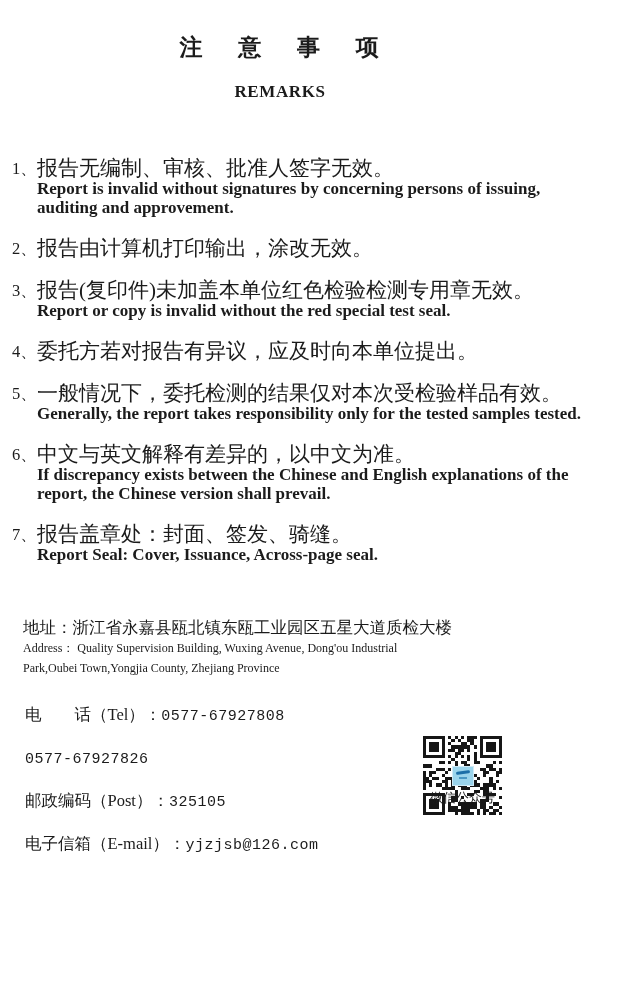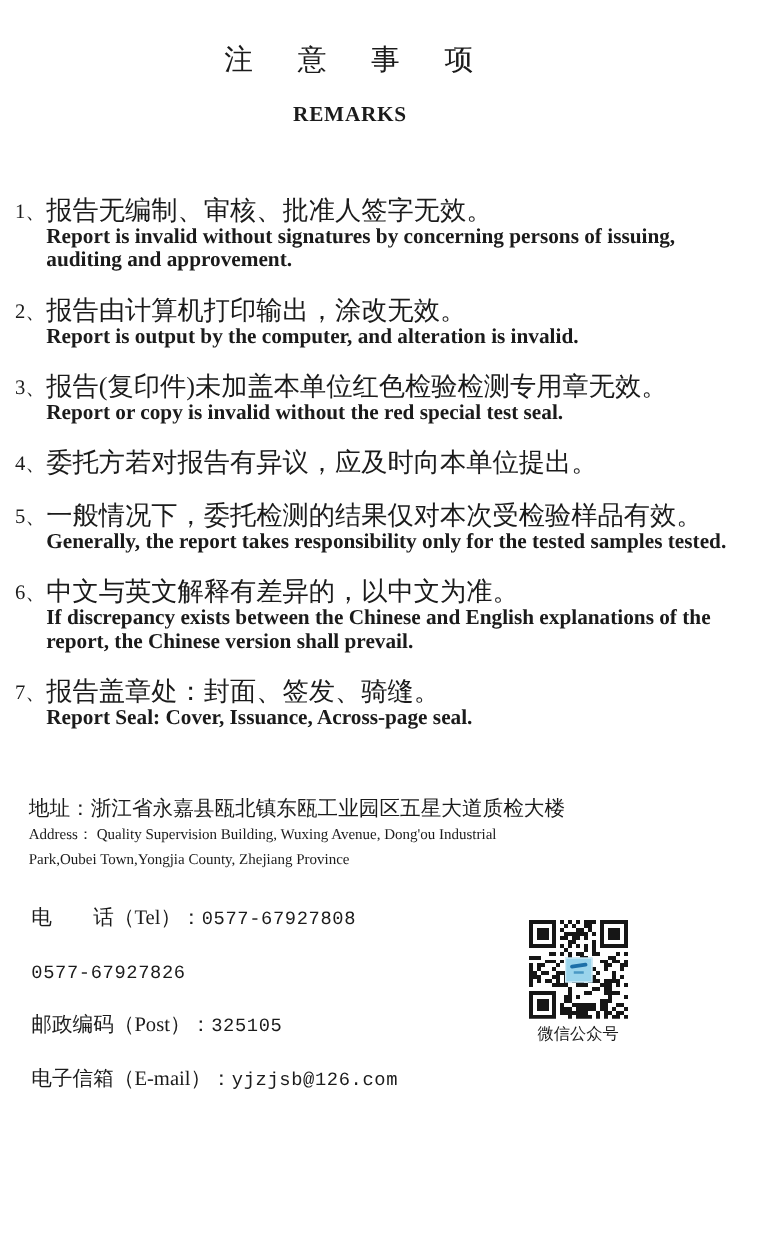--- a/index.html
+++ b/index.html
@@ -8,21 +8,21 @@
     width:623px; height:1000px;
     background:#ffffff;
     color:#1b1b1b;
     font-family:"Liberation Serif","DejaVu Serif",serif;
     box-sizing:border-box;
     padding-top:36px;
     overflow:hidden;
   }
   .head { width:560px; text-align:center; }
   .title-cn {
-    margin:0; font-size:23px; line-height:23px; font-weight:400;
+    margin:0; font-size:23px; line-height:23px; font-weight:700;
     word-spacing:26px; letter-spacing:2px;
   }
   .title-en {
     margin:24px 0 0 0; font-size:17px; line-height:17px;
     font-weight:700; letter-spacing:0.6px;
   }
   .items { list-style:none; margin:58px 0 0 0; padding:0 18px 0 12px; }
   .item { display:flex; margin-bottom:21px; }
   .item:last-child { margin-bottom:0; }
   .item-num { flex:0 0 25px; width:25px; font-size:16.5px; line-height:21px; }
@@ -47,21 +47,21 @@
   }
   .qr-logo::before {
     content:""; display:block; margin:4px 3px 0 3px; height:3px;
     background:#1c6fa8; border-radius:2px; transform:rotate(-8deg);
   }
   .qr-logo::after {
     content:""; display:block; margin:3px 6px 0 6px; height:2px;
     background:#4a98c4;
   }
   .qr-caption {
-    position:absolute; left:422px; top:819px; width:81px;
+    position:absolute; left:422px; top:790px; width:81px;
     text-align:center; font-size:13px; line-height:15px; color:#1b1b1b;
   }
 </style>
 </head>
 <body>
 
 <div class="page">
 
   <div class="head">
     <h1 class="title-cn">注 意 事 项</h1>
@@ -74,21 +74,20 @@
       <div class="item-body">
         <div class="item-cn">报告无编制、审核、批准人签字无效。</div>
         <div class="item-en">Report is invalid without signatures by concerning persons of issuing,
 auditing and approvement.</div>
       </div>
     </li>
     <li class="item">
       <span class="item-num">2、</span>
       <div class="item-body">
         <div class="item-cn">报告由计算机打印输出，涂改无效。</div>
-        <div class="item-en">Report is output by the computer, and alteration is invalid.</div>
       </div>
     </li>
     <li class="item">
       <span class="item-num">3、</span>
       <div class="item-body">
         <div class="item-cn">报告(复印件)未加盖本单位红色检验检测专用章无效。</div>
         <div class="item-en">Report or copy is invalid without the red special test seal.</div>
       </div>
     </li>
     <li class="item">

